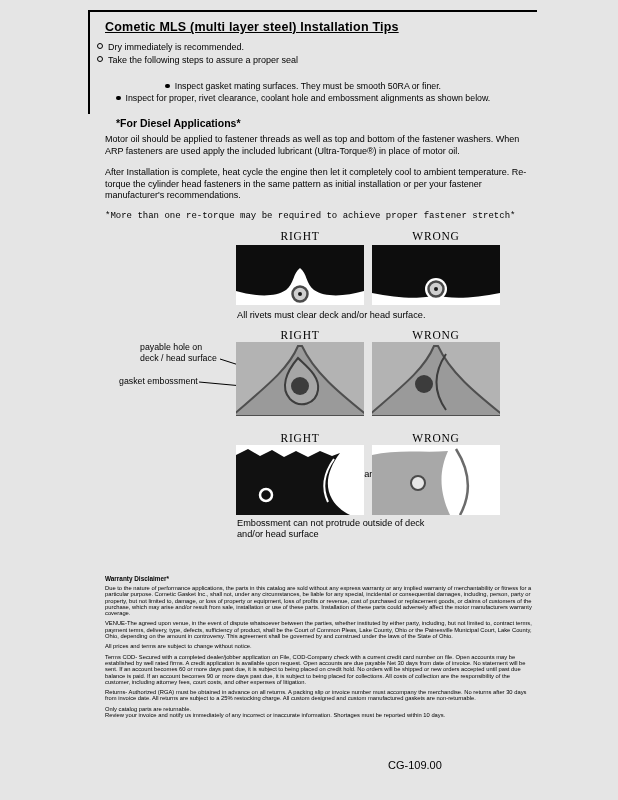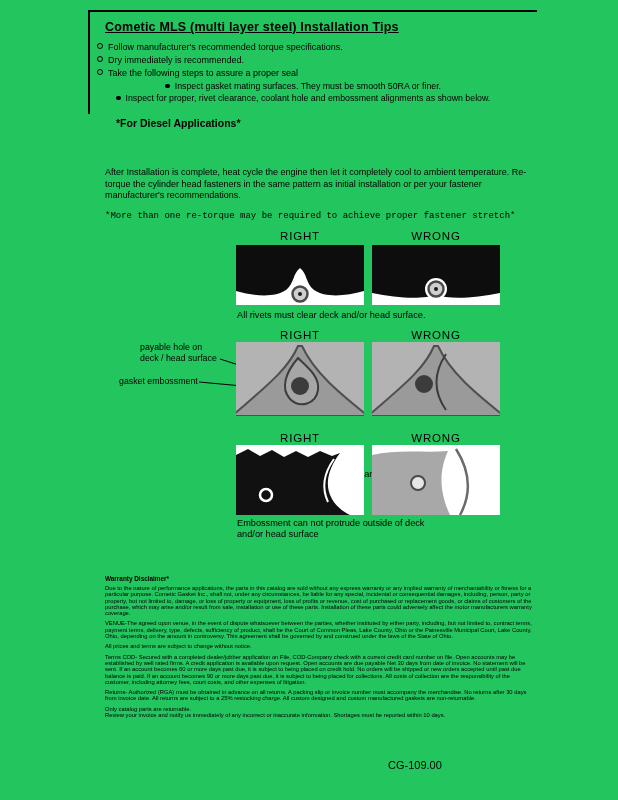--- a/index.html
+++ b/index.html
@@ -1,17 +1,17 @@
 <!DOCTYPE html>
 <html><head>
 <meta charset="utf-8">
 <style>
   html,body { margin:0; padding:0; background:#ffffff; }
   .page {
-    position:relative; width:618px; height:800px; background:#22c55e;
+    position:relative; width:618px; height:800px; background:#e5e5e5;
     font-family:"Liberation Sans","DejaVu Sans",sans-serif; color:#000;
     overflow:hidden;
   }
   .abs { position:absolute; }
   .rule { background:#000; }
   .title {
     left:105px; top:20px; font-size:12.5px; font-weight:bold;
     text-decoration:underline; letter-spacing:0.2px;
   }
   .bullet-list { left:97px; top:42px; font-size:9px; }
@@ -24,51 +24,51 @@
   }
   .dot-f {
     display:inline-block; width:4.5px; height:4.5px; background:#000;
     border-radius:50%; margin-right:5px; position:relative; top:-1px;
   }
   .h2 { left:116px; top:117px; font-size:10.5px; font-weight:bold; }
   .body-p { font-size:9px; line-height:11.5px; }
   .p1 { left:105px; top:134px; width:418px; }
   .p2 { left:105px; top:167px; width:424px; }
   .note { left:105px; top:211px; font-size:9px;font-family:Liberation Mono, monospace; }
-  .rw-hdr { width:128px; text-align:center; font-size:11.5px; letter-spacing:0.8px; }
+  .rw-hdr { width:128px; text-align:center; font-size:11.5px; letter-spacing:0.8px;font-family:Liberation Serif, serif; }
   .caption { font-size:9.2px; line-height:11px; }
   .dlabel { font-size:8.8px; line-height:10.5px; }
   .img-box { width:128px; line-height:0; }
   .disc-h { left:105px; top:575px; font-size:6.4px; font-weight:bold; }
   .disc-body { left:105px; top:585px; width:430px; font-size:5.8px; line-height:6.3px; }
   .disc-body p { margin:0 0 4px 0; }
   .disc-body p.tight { margin-bottom:0; }
   .footer { left:388px; top:759px; font-size:11px; }
 </style>
 </head>
 <body>
 
 <div class="page">
 
   <div class="abs rule" style="left:88px; top:10px; width:449px; height:2px;"></div>
   <div class="abs rule" style="left:88px; top:10px; width:2px; height:104px;"></div>
 
   <div class="abs title">Cometic MLS (multi layer steel) Installation Tips</div>
 
   <div class="abs bullet-list">
-    <div class="b-row"><span class="dot-o"></span><span>Follow manufacturer's recommended torque specifications.</span></div>
     <div class="b-row"><span class="dot-o"></span><span>Dry immediately is recommended.</span></div>
     <div class="b-row"><span class="dot-o"></span><span>Take the following steps to assure a proper seal</span></div>
   </div>
   <div class="abs sub-list">
     <div class="b-row"><span class="dot-f"></span><span>Inspect gasket mating surfaces.  They must be smooth 50RA or finer.</span></div>
     <div class="b-row"><span class="dot-f"></span><span>Inspect for proper, rivet clearance, coolant hole and embossment alignments as shown below.</span></div>
   </div>
 
   <div class="abs h2">*For Diesel Applications*</div>
+  <div class="abs body-p p1">Motor oil should be applied to fastener threads as well as top and bottom of the fastener washers. When ARP fasteners are used apply the included lubricant (Ultra-Torque®) in place of motor oil.</div>
   <div class="abs body-p p2">After Installation is complete, heat cycle the engine then let it completely cool to ambient temperature. Re-torque the cylinder head fasteners in the same pattern as initial installation or per your fastener manufacturer's recommendations.</div>
   <div class="abs note">*More than one re-torque may be required to achieve proper fastener stretch*</div>
 
   <div class="abs rw-hdr" style="left:236px; top:230px;">RIGHT</div>
   <div class="abs rw-hdr" style="left:372px; top:230px;">WRONG</div>
 
   <div class="abs img-box" style="left:236px; top:245px;">
     <svg width="128" height="60" viewBox="0 0 128 60">
       <rect width="128" height="60" fill="#0d0d0d"></rect>
       <path d="M0,60 L0,46 C18,51 38,53 50,45 C58,39 57,28 64,23 C71,28 70,39 78,45 C90,53 110,51 128,46 L128,60 Z" fill="#ffffff"></path>

